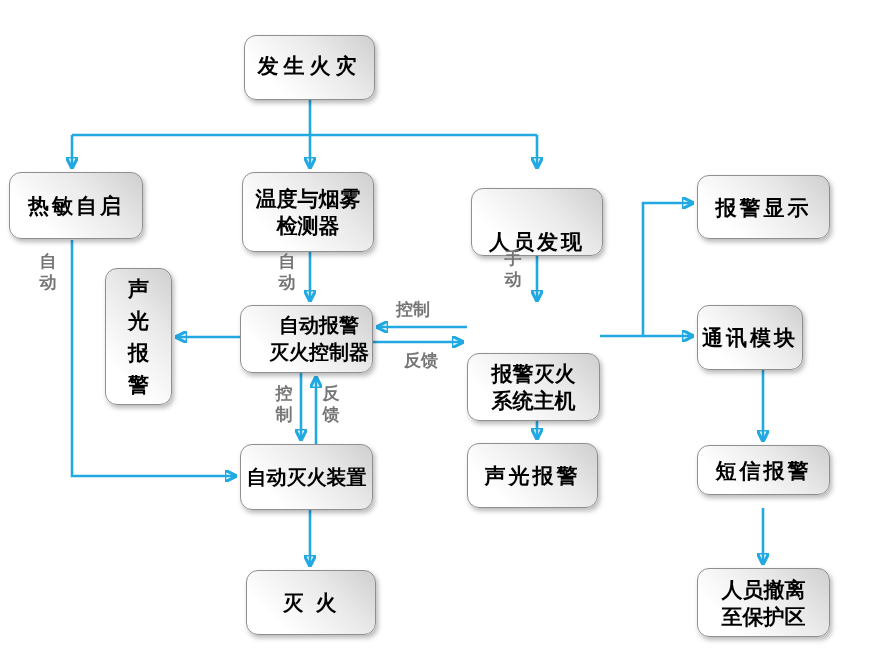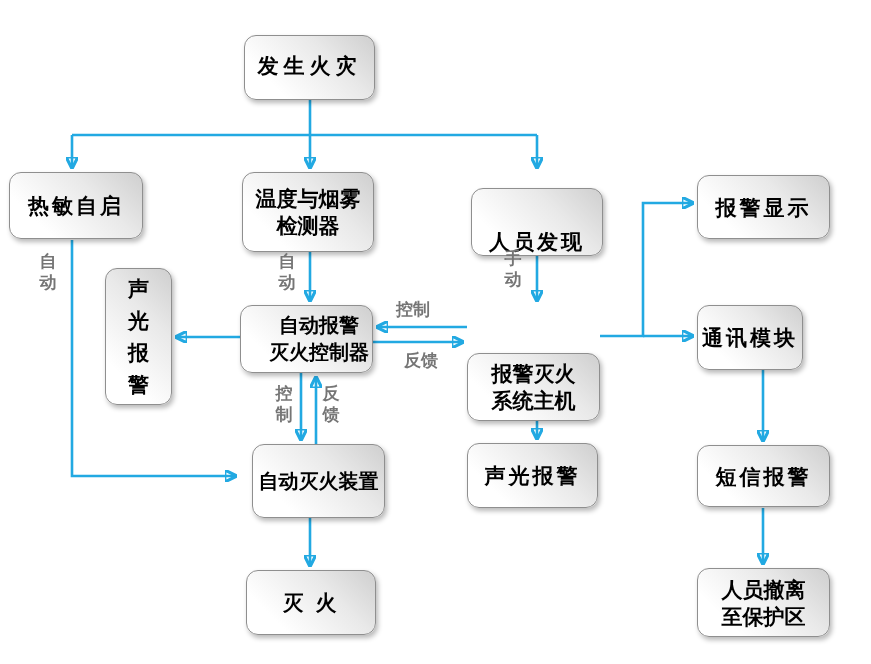--- a/index.html
+++ b/index.html
@@ -104,29 +104,29 @@
 
   <div class="node" style="left:467px;top:305px;width:133px;height:68px;margin-top:48px;">
     <span class="lbl">报警灭火
 系统主机</span>
   </div>
 
   <div class="node ls" style="left:697px;top:305px;width:106px;height:65px;">
     <span class="lbl">通讯模块</span>
   </div>
 
-  <div class="node" style="left:240px;top:444px;width:133px;height:74px;font-size:20px;margin-left:12px;">
+  <div class="node" style="left:240px;top:444px;width:133px;height:66px;font-size:20px;">
     <span class="lbl">自动灭火装置</span>
   </div>
 
   <div class="node ls" style="left:467px;top:443px;width:131px;height:65px;">
     <span class="lbl">声光报警</span>
   </div>
 
-  <div class="node ls" style="left:697px;top:445px;width:133px;height:62px;">
+  <div class="node ls" style="left:697px;top:445px;width:133px;height:50px;">
     <span class="lbl">短信报警</span>
   </div>
 
   <div class="node ls" style="left:246px;top:570px;width:130px;height:65px;">
     <span class="lbl">灭 火</span>
   </div>
 
   <div class="node" style="left:697px;top:568px;width:133px;height:69px;">
     <span class="lbl">人员撤离
 至保护区</span>

